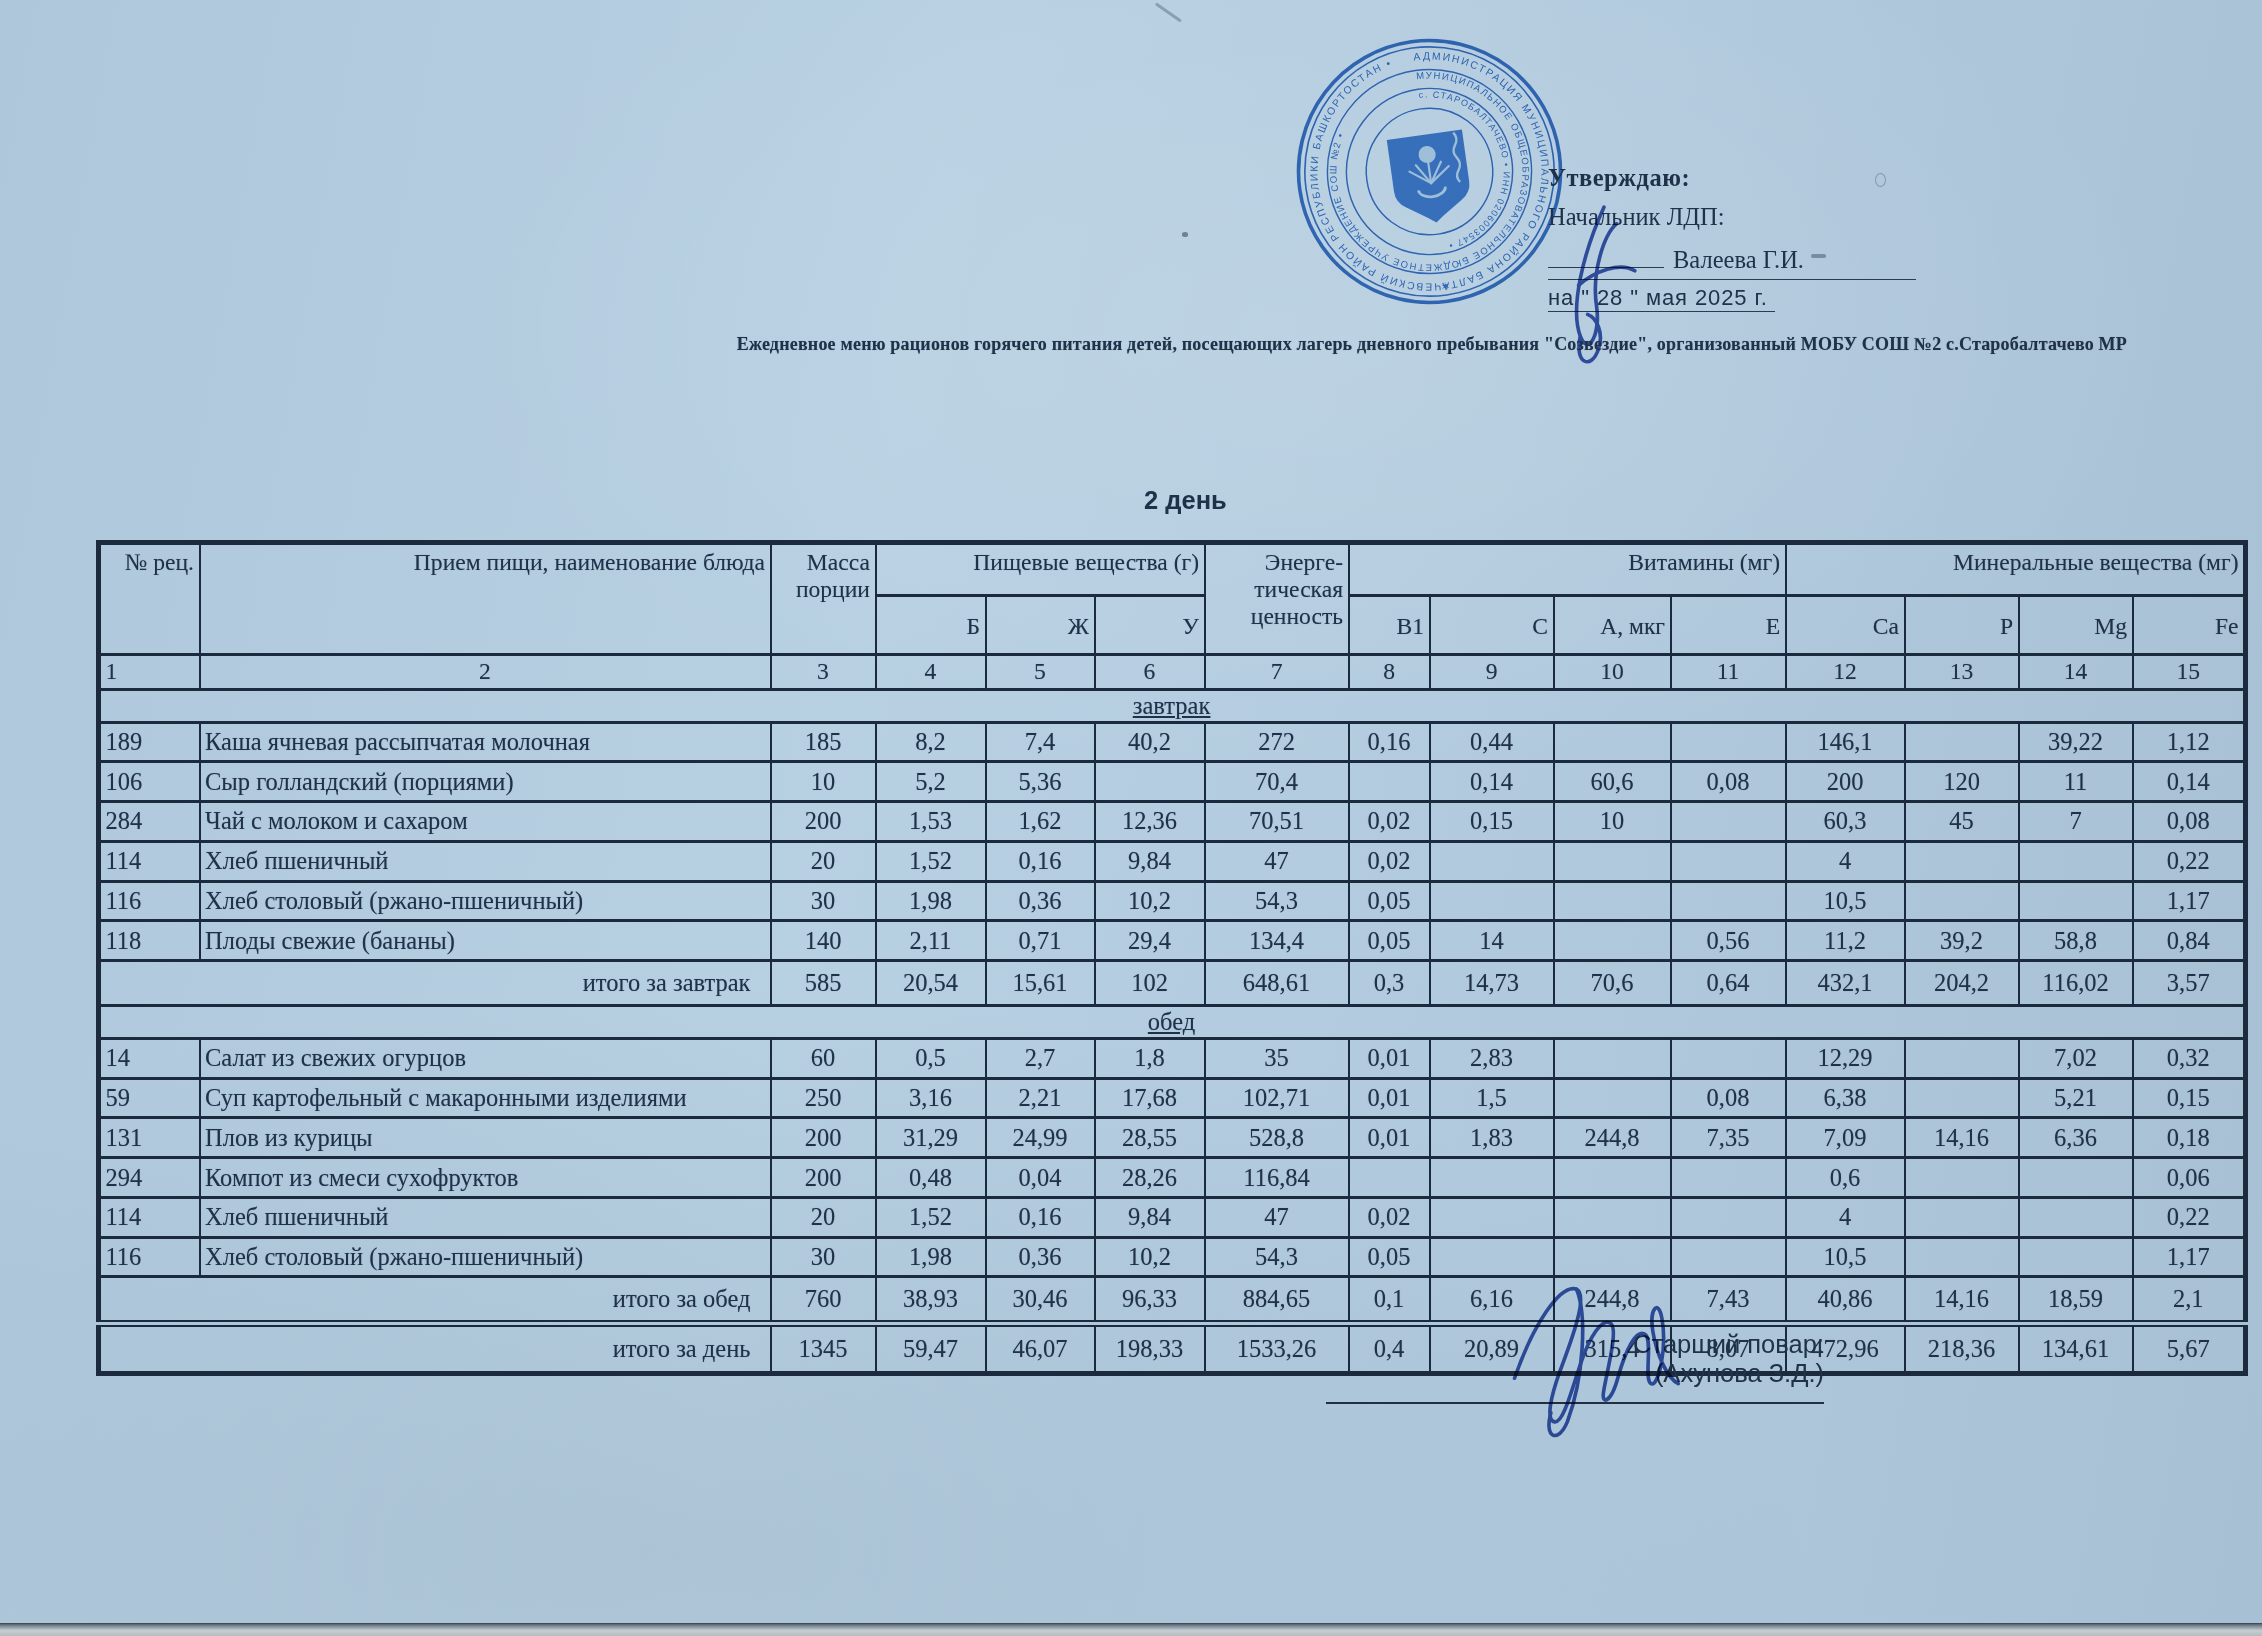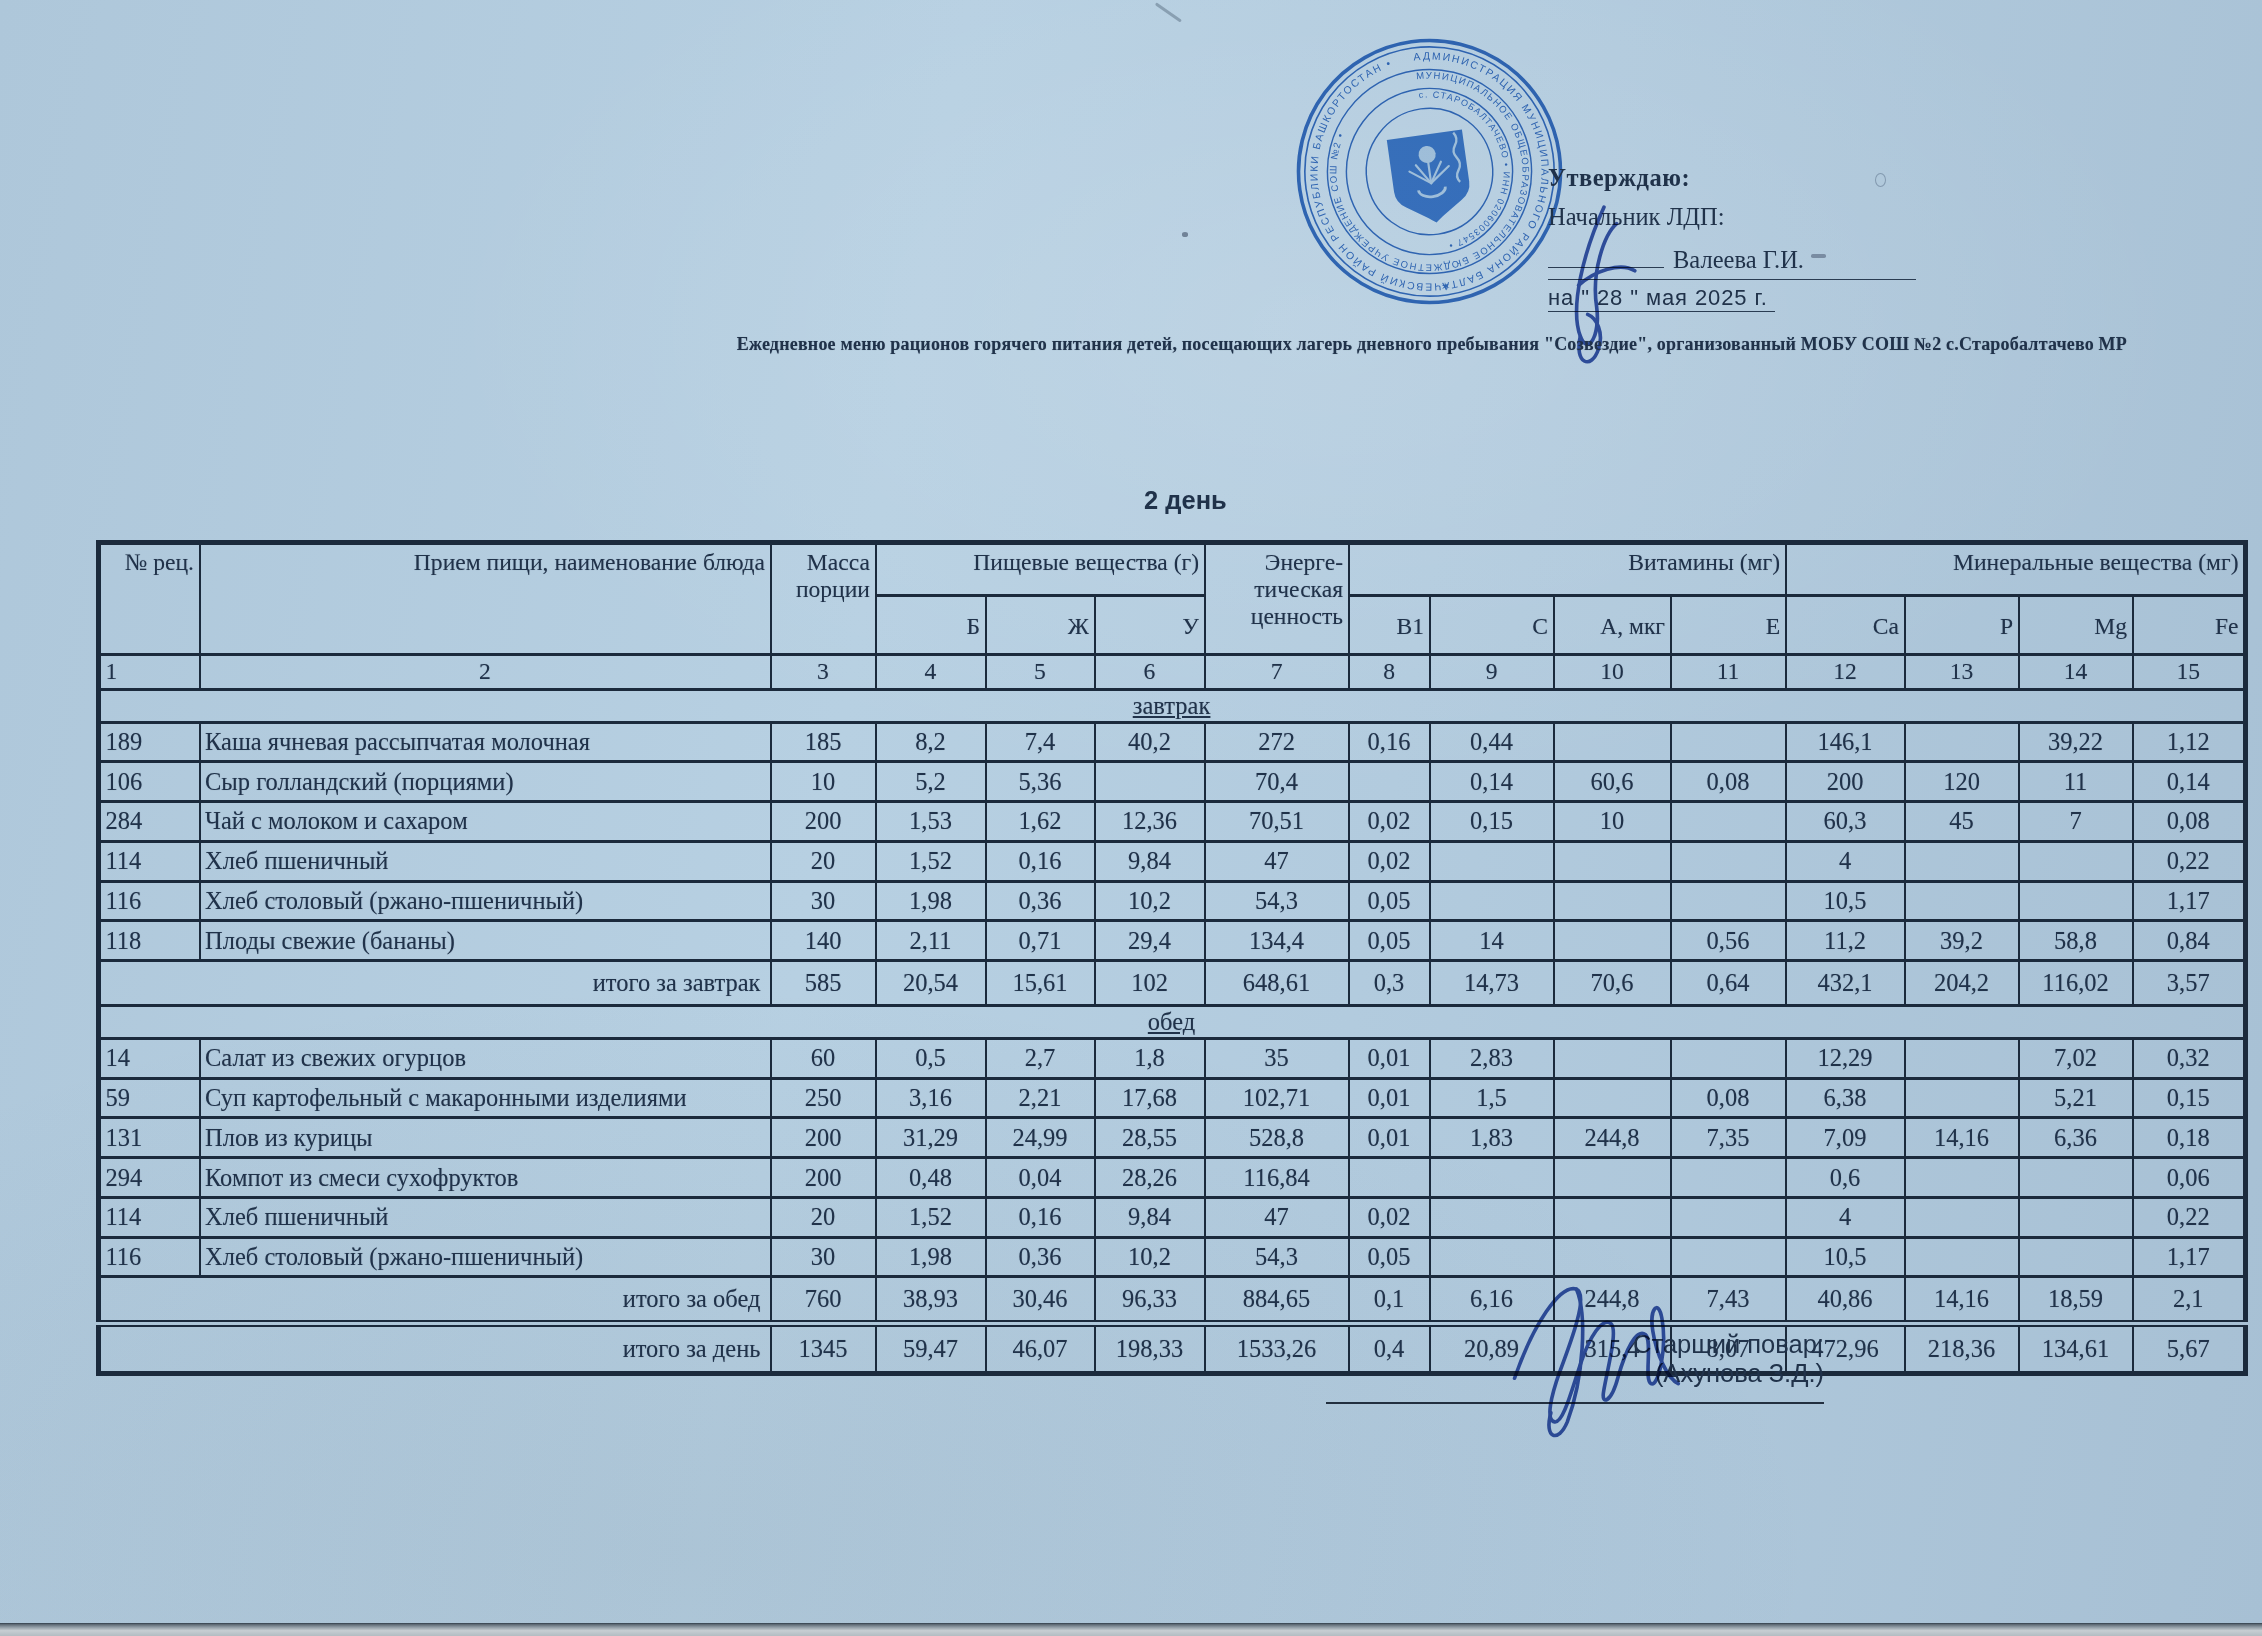--- a/index.html
+++ b/index.html
@@ -45,21 +45,21 @@
   tr.group-row th{height:45px;}
   tr.sub-row th{height:51px; vertical-align:middle;}
   tr.numbers-row td{height:30px; text-align:center; font-size:23.6px;}
   tr.numbers-row td:first-child{text-align:left;}
   tr.section-row td{height:28px; text-align:center; padding-left:3.6px;text-decoration:underline;}
   tr.dish-row td{height:35px;}
   td.c-num{text-align:left;}
   td.c-name{text-align:left;}
   td.c-val{text-align:center;}
   tr.total-row td{height:40px;}
-  td.c-total-label{text-align:right; padding-right:9px;}
+  td.c-total-label{text-align:right; padding-right:19px;}
   tr.day-total td{border-top:7.3px double #1b2a3c; height:42px;}
   
   .chef{position:absolute; left:1326px; top:1330px; width:498px;
         font-family:"Liberation Sans", sans-serif; font-size:25.5px;
         display:flex; justify-content:space-between; align-items:flex-end;
         border-bottom:2.7px solid #222f3f; padding-bottom:14px;flex-direction:column;}
   
   .stamp{position:absolute; left:1294px; top:36px; width:271px; height:271px;
          transform:rotate(-8deg); mix-blend-mode:multiply; opacity:0.92;}
   

